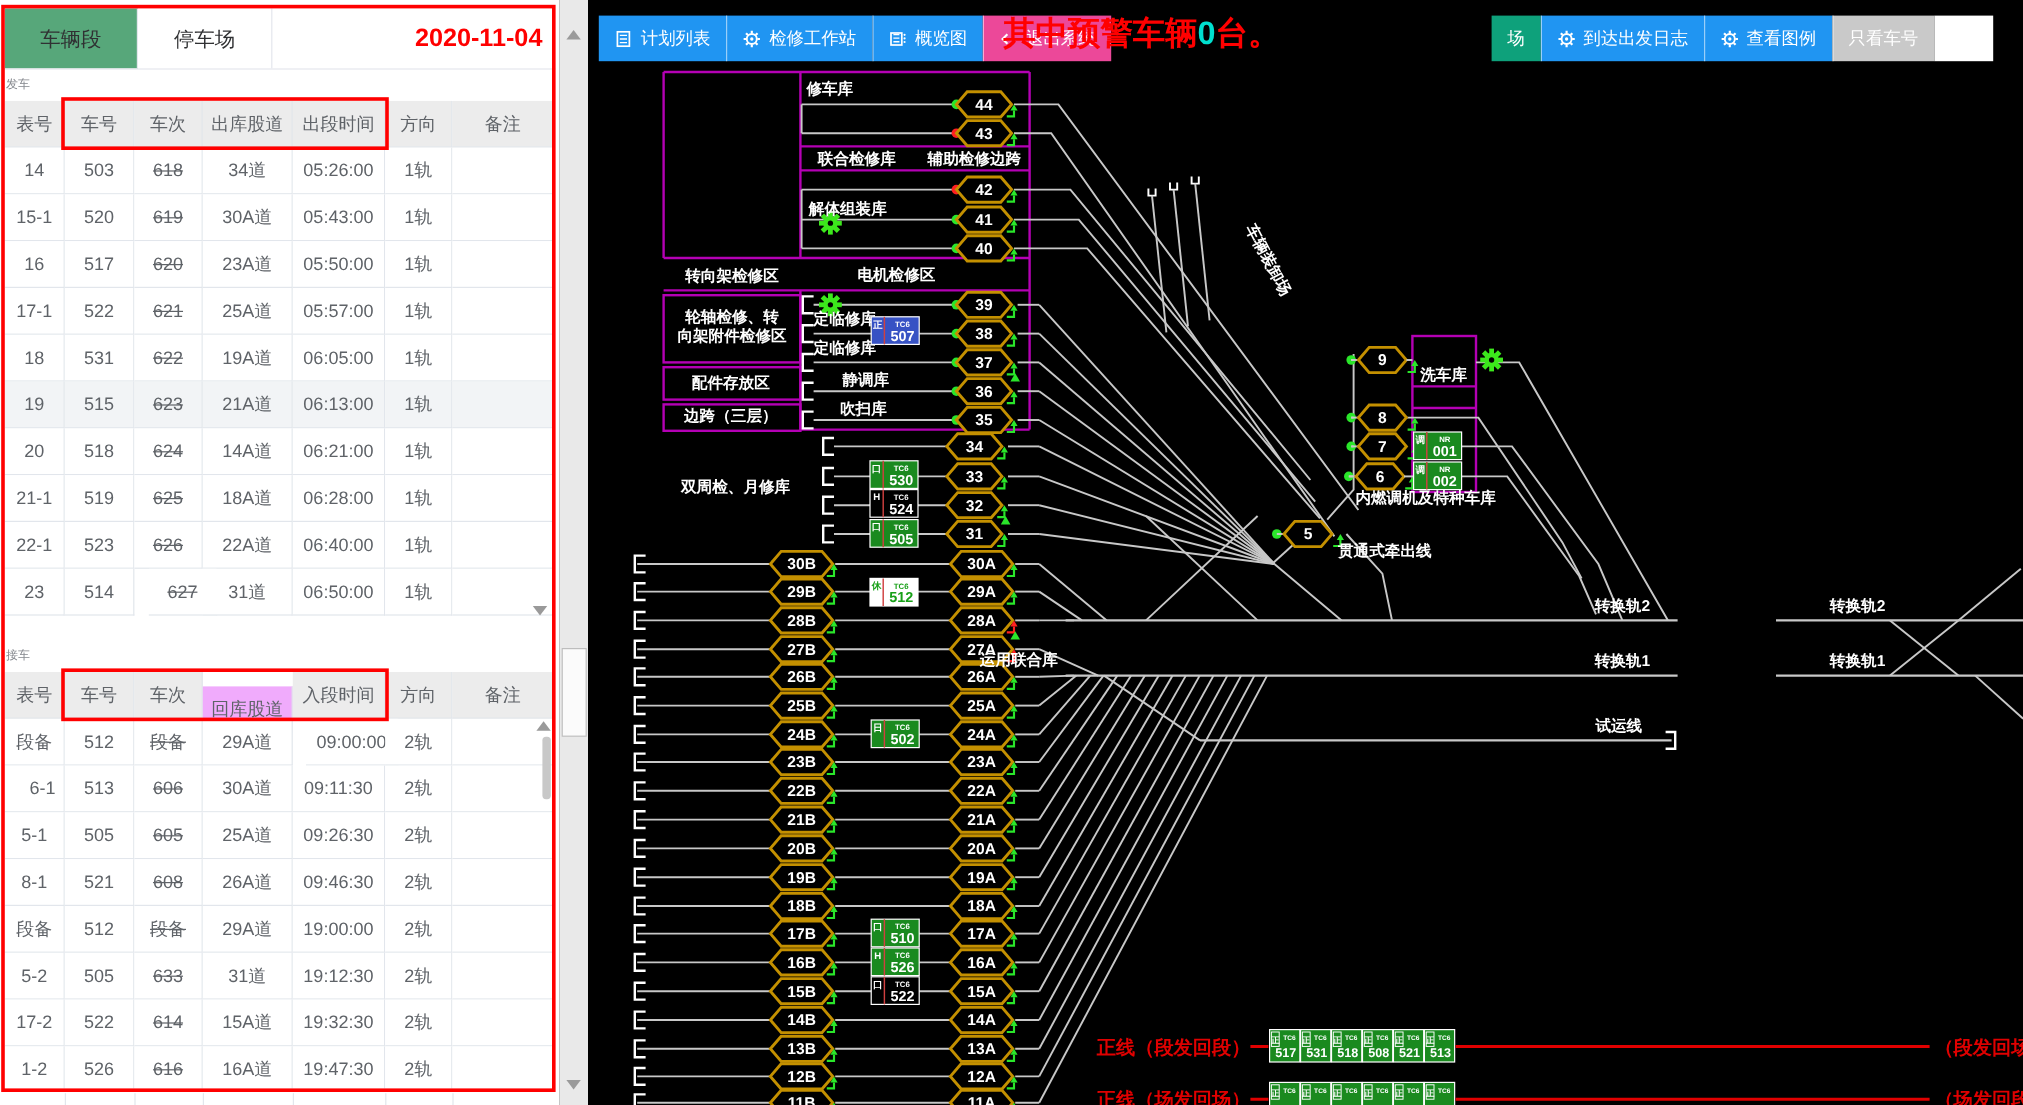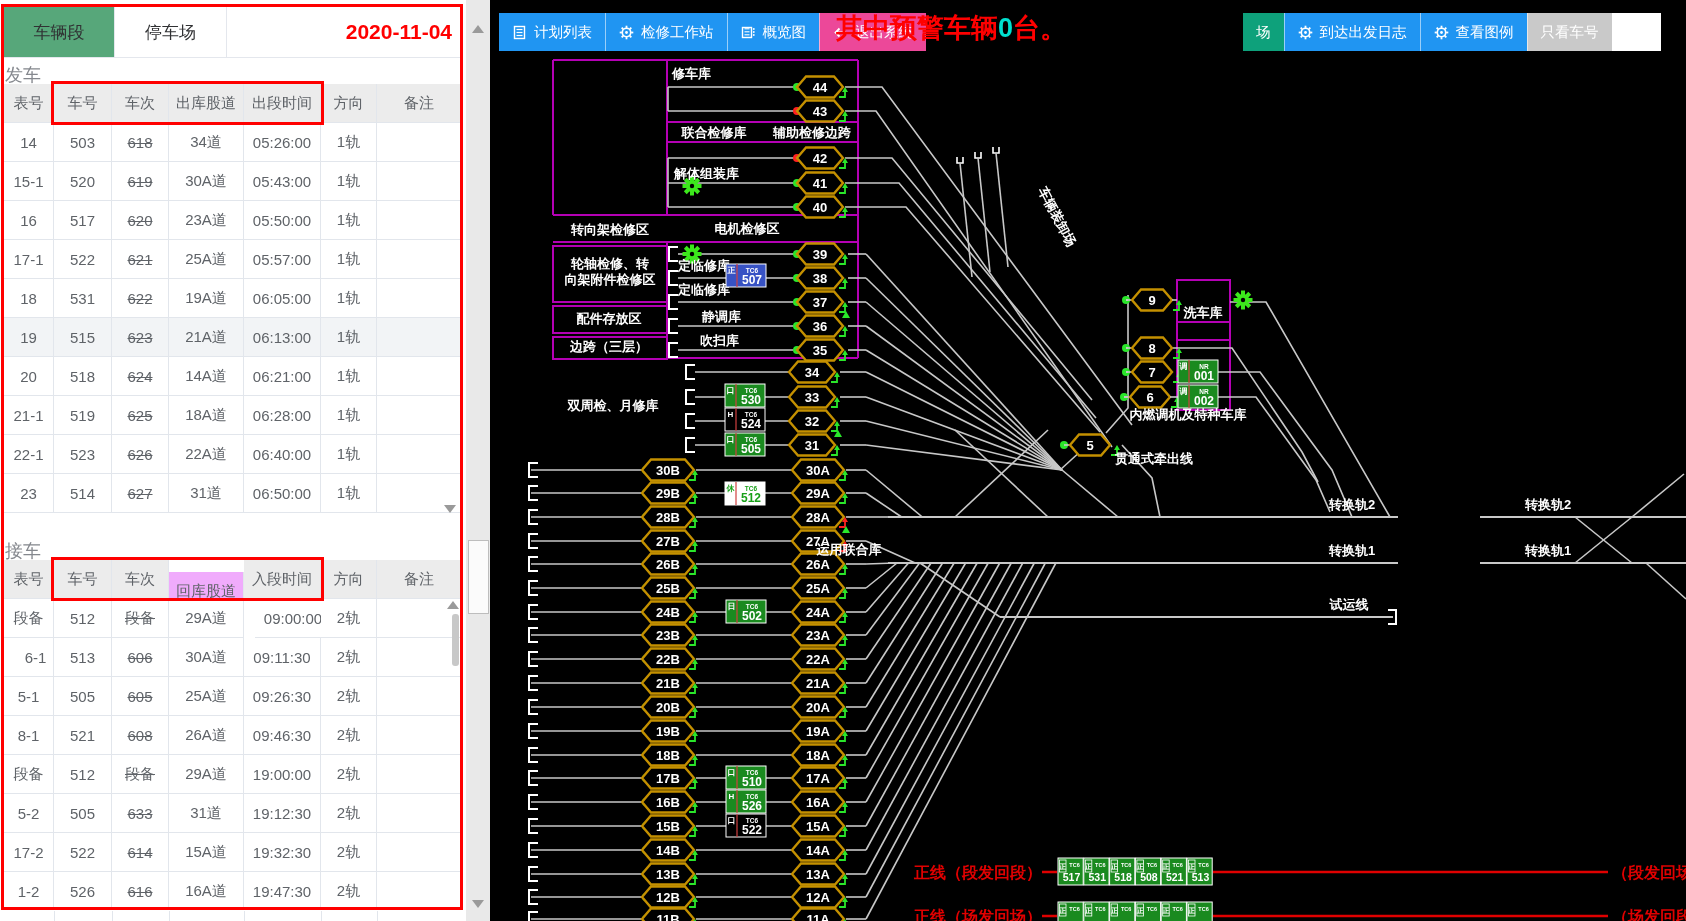--- a/index.html
+++ b/index.html
@@ -8,21 +8,21 @@
   
   #left-panel{position:absolute;left:0;top:0;width:466px;height:921px;background:#fff;}
   #panel-red-border{position:absolute;left:1px;top:4px;width:462px;height:906px;
        border:3px solid #f00;box-sizing:border-box;pointer-events:none;z-index:40;}
   .tab{position:absolute;top:7px;height:50px;display:flex;align-items:center;justify-content:center;
        font-size:17px;color:#303133;cursor:pointer;border-right:1px solid #e4e7ed;box-sizing:border-box;}
   #tab-duan{left:4px;width:111px;background:#57a77a;}
   #tab-ting{left:115px;width:112px;background:#fff;}
   #tabs-underline{position:absolute;left:2px;top:57px;width:461px;height:1px;background:#e4e7ed;}
   #date-label{position:absolute;right:14px;top:20px;font-size:21px;font-weight:bold;color:#f00;}
-  .section-label{position:absolute;left:5px;font-size:18px;color:#85888e;}
+  .section-label{position:absolute;left:5px;font-size:10px;color:#85888e;}
   .tbl{position:absolute;overflow:hidden;}
   .tcell{position:absolute;display:flex;align-items:center;justify-content:center;
        font-size:15px;color:#5f6368;box-sizing:border-box;border-right:1px solid #e2e6ec;
        border-bottom:1px solid #e2e6ec;background:#fff;}
   .strike{text-decoration:line-through;}
   .redbox{position:absolute;border:3px solid #f00;box-sizing:border-box;pointer-events:none;z-index:41;}
   .tri-down{width:0;height:0;border-left:6px solid transparent;border-right:6px solid transparent;
        border-top:8px solid #9a9a9a;position:absolute;}
   .tri-up{width:0;height:0;border-left:6px solid transparent;border-right:6px solid transparent;
        border-bottom:8px solid #9a9a9a;position:absolute;}
@@ -125,21 +125,21 @@
         <div class="tcell" style="left: 373px; top: 312px; width: 85px; height: 39px;"></div>
         <div class="tcell" style="left: 0px; top: 351px; width: 50px; height: 39px;">22-1</div>
         <div class="tcell" style="left: 50px; top: 351px; width: 58px; height: 39px;">523</div>
         <div class="tcell strike" style="left: 108px; top: 351px; width: 57px; height: 39px;">626</div>
         <div class="tcell" style="left: 165px; top: 351px; width: 75px; height: 39px;">22A道</div>
         <div class="tcell" style="left: 240px; top: 351px; width: 77px; height: 39px;">06:40:00</div>
         <div class="tcell" style="left: 317px; top: 351px; width: 56px; height: 39px;">1轨</div>
         <div class="tcell" style="left: 373px; top: 351px; width: 85px; height: 39px;"></div>
         <div class="tcell" style="left: 0px; top: 390px; width: 50px; height: 39px;">23</div>
         <div class="tcell" style="left: 50px; top: 390px; width: 58px; height: 39px;">514</div>
-        <div class="tcell strike" style="left: 108px; top: 390px; width: 57px; height: 39px; text-align: right;">627</div>
+        <div class="tcell strike" style="left: 120px; top: 390px; width: 57px; height: 39px; text-align: right;">627</div>
         <div class="tcell" style="left: 165px; top: 390px; width: 75px; height: 39px;">31道</div>
         <div class="tcell" style="left: 240px; top: 390px; width: 77px; height: 39px;">06:50:00</div>
         <div class="tcell" style="left: 317px; top: 390px; width: 56px; height: 39px;">1轨</div>
         <div class="tcell" style="left: 373px; top: 390px; width: 85px; height: 39px;"></div>
       </div>
     <div class="redbox" style="left:51px;top:81px;width:273px;height:44px;"></div>
     <div class="tri-down" style="left:444px;top:505px;"></div>
 
     <div class="section-label" style="top:539px">接车</div>
     <div class="tbl" id="arrive-table" style="left:4px;top:560px;width:458px;height:347px;">

